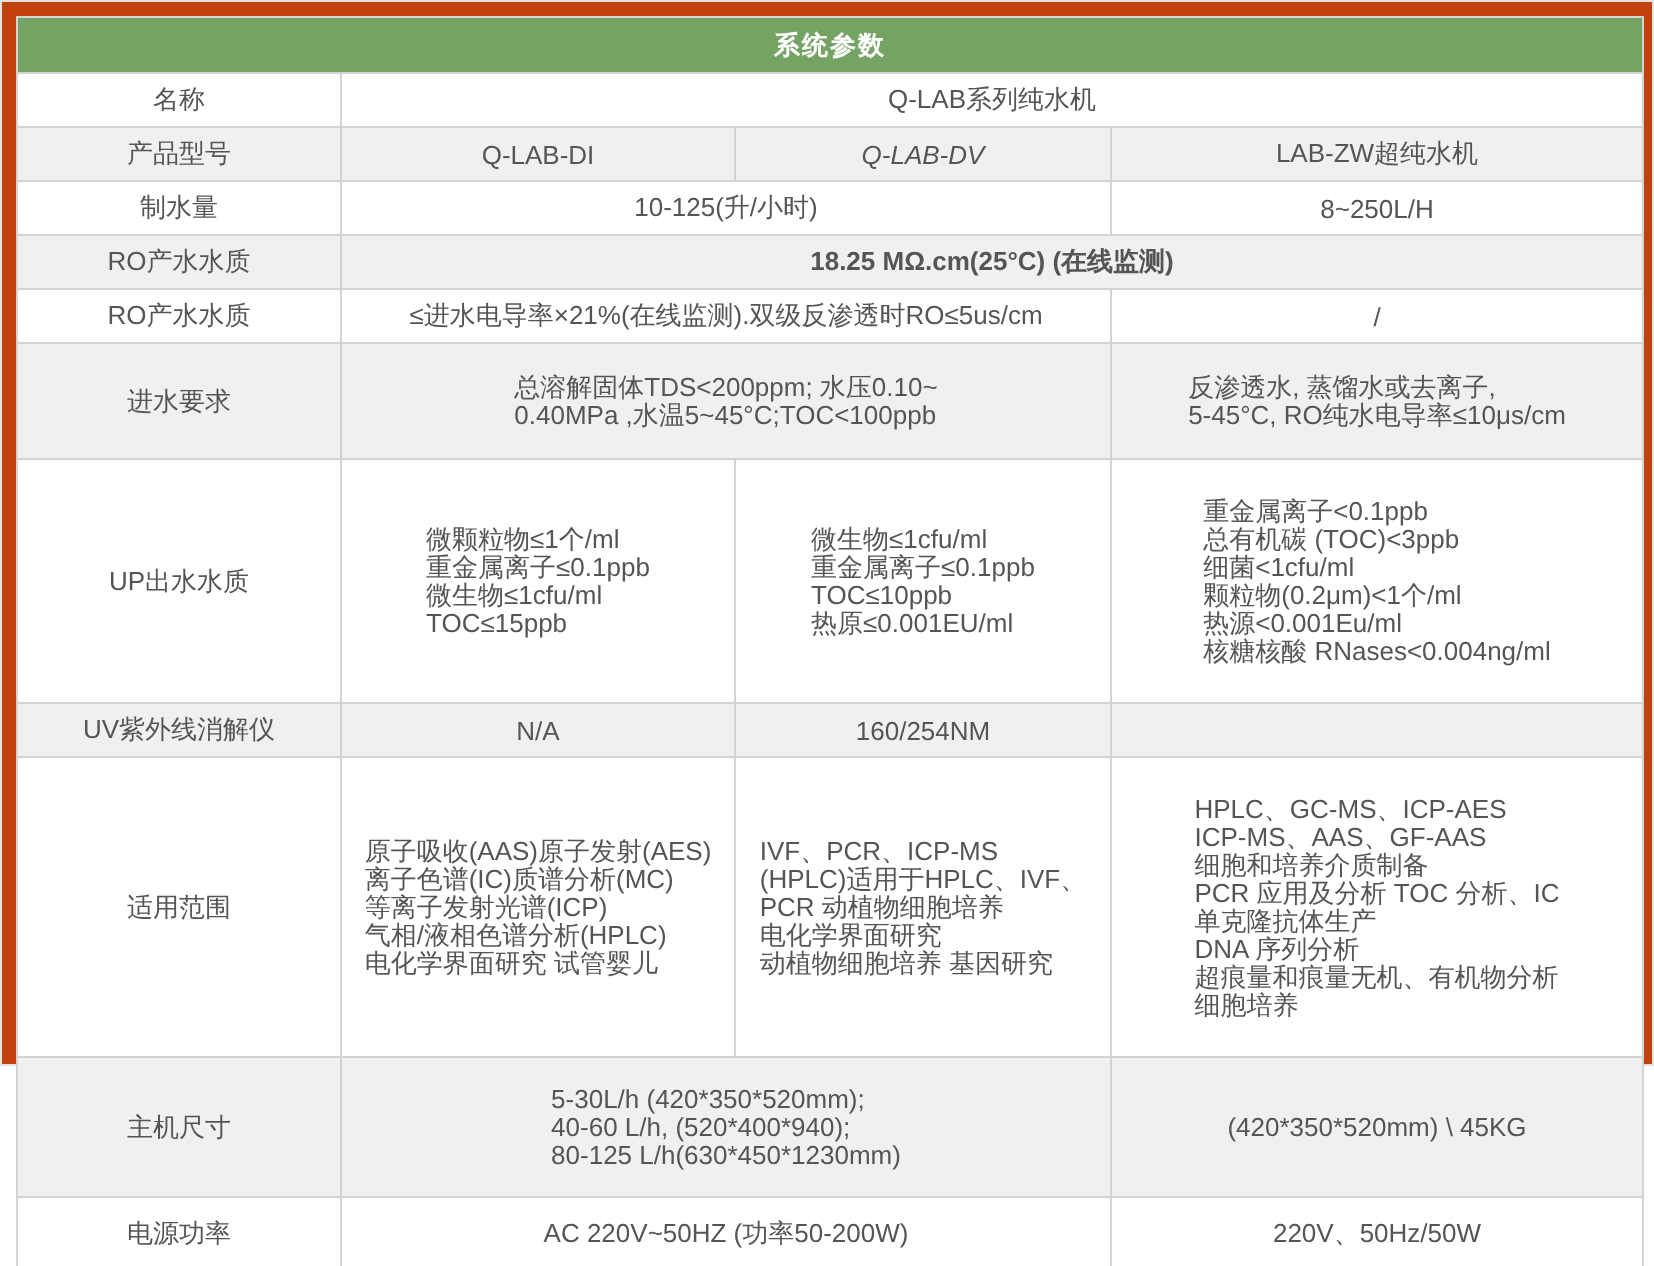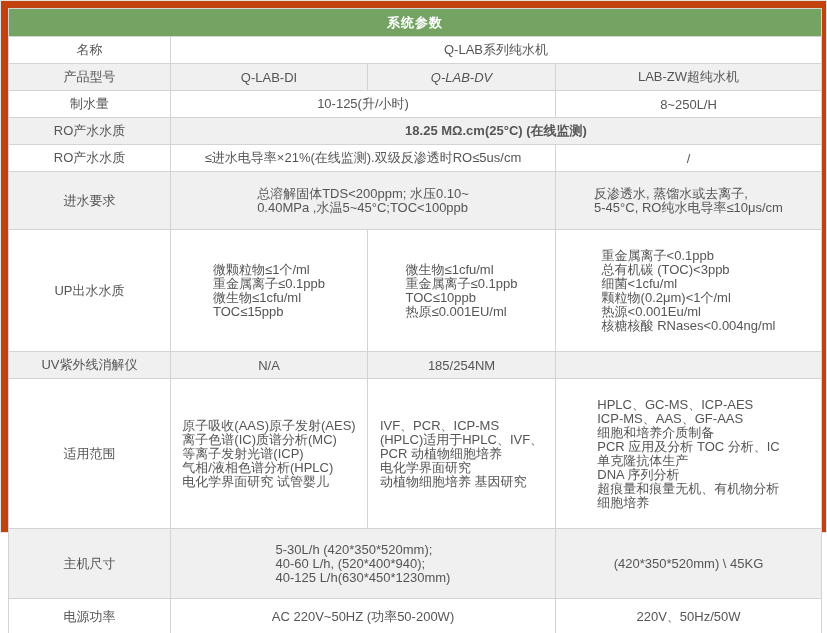--- a/index.html
+++ b/index.html
@@ -119,21 +119,21 @@
 总有机碳 (TOC)&lt;3ppb
 细菌&lt;1cfu/ml
 颗粒物(0.2μm)&lt;1个/ml
 热源&lt;0.001Eu/ml
 核糖核酸 RNases&lt;0.004ng/ml</span></td>
     </tr>
 
     <tr class="shaded">
       <td class="lbl h26" style="background: rgb(240, 240, 240);">UV紫外线消解仪</td>
       <td class="single" style="background: rgb(240, 240, 240); margin-top: 44px;">N/A</td>
-      <td class="single" style="background: rgb(240, 240, 240);">185/254NM</td>
+      <td class="single" style="background: rgb(240, 240, 240);">160/254NM</td>
       <td class="single" style="background: rgb(240, 240, 240);"></td>
     </tr>
 
     <tr>
       <td class="lbl h150">适用范围</td>
       <td><span class="block">原子吸收(AAS)原子发射(AES)
 离子色谱(IC)质谱分析(MC)
 等离子发射光谱(ICP)
 气相/液相色谱分析(HPLC)
 电化学界面研究 试管婴儿</span></td>
@@ -149,21 +149,21 @@
 单克隆抗体生产
 DNA 序列分析
 超痕量和痕量无机、有机物分析
 细胞培养</span></td>
     </tr>
 
     <tr class="shaded">
       <td class="lbl h70" style="background: rgb(240, 240, 240);">主机尺寸</td>
       <td colspan="2" style="background: rgb(240, 240, 240);"><span class="block">5-30L/h (420*350*520mm);
 40-60 L/h, (520*400*940);
-40-125 L/h(630*450*1230mm)</span></td>
+80-125 L/h(630*450*1230mm)</span></td>
       <td class="single" style="background: rgb(240, 240, 240);">(420*350*520mm) \ 45KG</td>
     </tr>
 
     <tr>
       <td class="lbl h37">电源功率</td>
       <td colspan="2" class="single">AC 220V~50HZ (功率50-200W)</td>
       <td class="single">220V、50Hz/50W</td>
     </tr>
   </tbody>
     </table>

